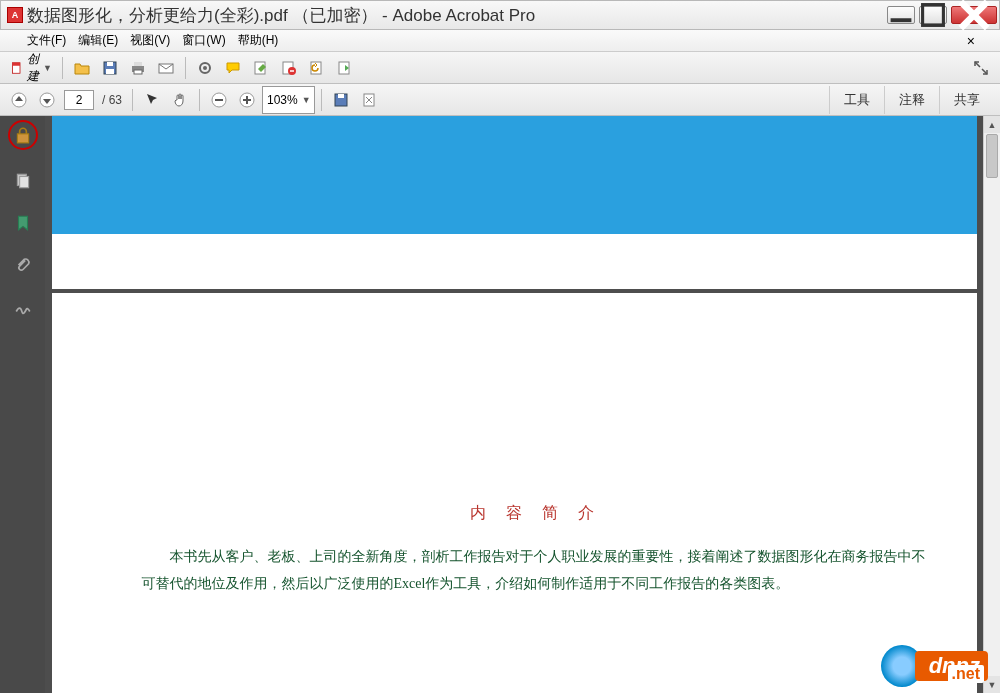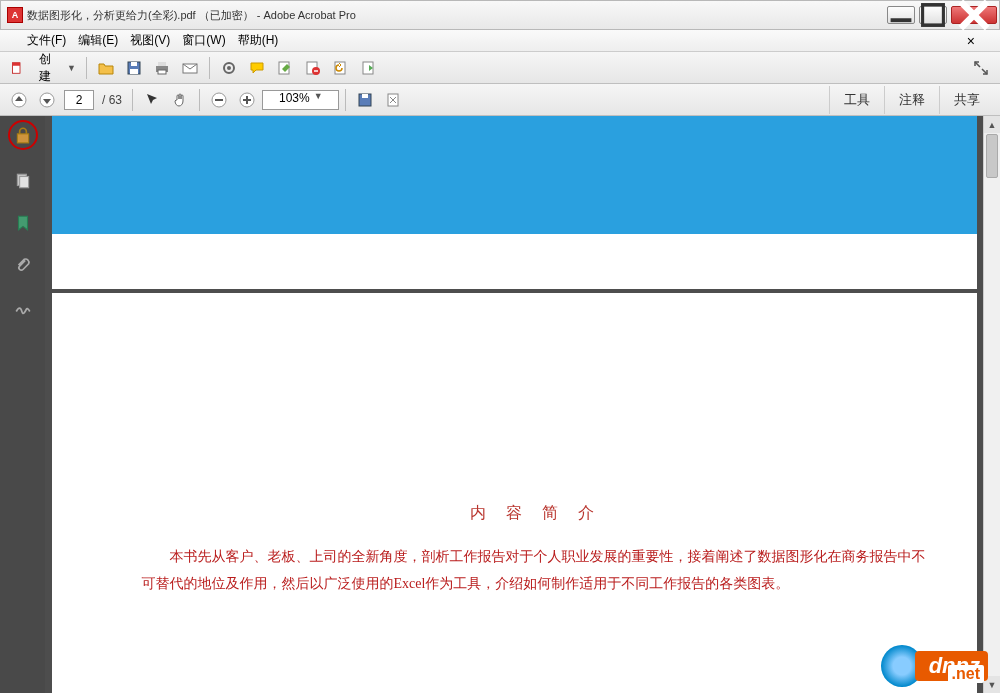--- a/index.html
+++ b/index.html
@@ -1,62 +1,62 @@
 <!DOCTYPE html>
 <html><head>
 <meta charset="utf-8">
 <style>
 * { margin:0; padding:0; box-sizing:border-box; font-family:"Microsoft YaHei","SimSun",Arial,sans-serif; }
 html,body { width:1000px; height:693px; overflow:hidden; background:#fff; }
 
 
 .titlebar { height:30px; background:linear-gradient(#f8f8f8,#e8e8e8); border:1px solid #b8b8b8; display:flex; align-items:center; padding:0 2px; position:relative; }
 .titlebar .app-icon { width:16px; height:16px; background:#d33; border:1px solid #a00; margin:0 4px; display:flex; align-items:center; justify-content:center; font-size:9px; color:#fff; font-weight:bold; }
-.titlebar .title { font-size:11px; color:#333; flex:1; white-space:nowrap; overflow:hidden; }
+.titlebar .title { font-size:17px; color:#333; flex:1; white-space:nowrap; overflow:hidden; }
 .win-btns { display:flex; gap:4px; margin-left:auto; }
 .win-btn { width:28px; height:18px; border:1px solid #888; border-radius:2px; background:linear-gradient(#fdfdfd,#e2e2e2); display:flex; align-items:center; justify-content:center; font-size:11px; cursor:pointer; }
 .win-close { width:46px; background:linear-gradient(#e77,#c33); color:#fff; border-color:#a22; }
 
 
 .menubar { height:22px; background:linear-gradient(#fafafa,#eee); border-bottom:1px solid #ccc; display:flex; align-items:center; padding:0 21px; font-size:12px; }
 .menu-item { padding:2px 6px; cursor:pointer; }
 .menu-close { margin-left:auto; font-size:14px; padding:0 4px; cursor:pointer; }
 
 
 .toolbar { height:32px; background:linear-gradient(#f6f6f6,#e6e6e6); border-bottom:1px solid #bfbfbf; display:flex; align-items:center; padding:0 6px; gap:2px; }
 .tbtn { width:26px; height:24px; border:1px solid transparent; border-radius:3px; display:flex; align-items:center; justify-content:center; cursor:pointer; }
 .tbtn svg { width:16px; height:16px; }
 .sep { width:1px; height:22px; background:#bbb; margin:0 4px; }
-.create-btn { display:flex; align-items:center; height:24px; border:1px solid transparent; border-radius:3px; padding:0 4px; gap:16px; cursor:pointer; font-size:12px; }
+.create-btn { display:flex; align-items:center; height:24px; border:1px solid transparent; border-radius:3px; padding:0 4px; gap:4px; cursor:pointer; font-size:12px;font-style:italic; }
 .dd-arrow { width:8px; font-size:9px; color:#555; }
 
 .page-input { width:30px; height:20px; border:1px solid #999; background:#fff; text-align:center; font-size:12px; margin:0 2px; }
 .page-total { font-size:12px; color:#444; margin:2px 4px;text-align:center; }
-.zoom-sel { height:20px; border:1px solid #999; background:#fff; display:flex; align-items:flex-start; padding:0 16px; font-size:12px; gap:4px; cursor:pointer; }
+.zoom-sel { height:28px; border:1px solid #999; background:#fff; display:flex; align-items:center; padding:0 4px; font-size:12px; gap:4px; cursor:pointer; }
 
 .right-tools { margin-left:auto; display:flex; gap:0;justify-content:space-between; }
 .rt-btn { padding:0 14px; height:28px; display:flex; align-items:center; font-size:13px; color:#333; border-left:1px solid #ccc; cursor:pointer; }
 
 .expand-btn { margin-left:auto; }
 
 
 .workspace { display:flex; height:calc(693px - 30px - 22px - 32px - 32px); }
 .nav-panel { width:45px; background:#494949; display:flex; flex-direction:column; align-items:center; padding-top:8px; gap:20px; }
 .nav-icon { width:22px; height:22px; display:flex; align-items:center; justify-content:center; cursor:pointer; opacity:.85; }
 .nav-icon svg { width:18px; height:18px; }
 .lock-circle { border:2px solid #c00; border-radius:50%; width:30px; height:30px; display:flex; align-items:center; justify-content:center; margin-top:-4px; }
 
 .doc-wrap { flex:1; background:#4d4d4d; position:relative; overflow:hidden; display:flex; justify-content:center; }
 .page { width:925px; background:#fff; margin-top:0; position:relative; }
 .blue-band { height:118px; background:#2aa0df; }
 .white-gap { height:55px; background:#fff; }
 .gray-rule { height:4px; background:#4e4e4e; }
 .content { padding:210px 46px 0 90px; }
 .h-title { text-align:center; color:#b8332c; font-size:16px; letter-spacing:8px; margin-bottom:20px; font-family:"SimSun"; }
-.body-text { font-size:14px; color:#b91c1c; line-height:1.9; text-indent:2em; font-family:"SimSun"; }
+.body-text { font-size:14px; color:#14532d; line-height:1.9; text-indent:2em; font-family:"SimSun"; }
 
 .vscroll { width:17px; background:#f0f0f0; border-left:1px solid #ccc; position:relative; }
 .vscroll .up, .vscroll .down { height:17px; background:#e4e4e4; display:flex; align-items:center; justify-content:center; font-size:9px; color:#555; cursor:pointer; }
 .vscroll .down { position:absolute; bottom:0; width:100%; }
 .vscroll .thumb { position:absolute; top:18px; left:2px; right:2px; height:44px; background:#c8c8c8; border:1px solid #aaa; border-radius:2px; cursor:pointer; }
 
 
 .watermark { position:absolute; right:12px; bottom:6px; z-index:99; display:flex; align-items:center; }
 .wm-icon { width:42px; height:42px; border-radius:50%; background:radial-gradient(#8cf 30%,#08c 70%); position:relative; }
 .wm-text { position:relative; margin-left:-8px; }

